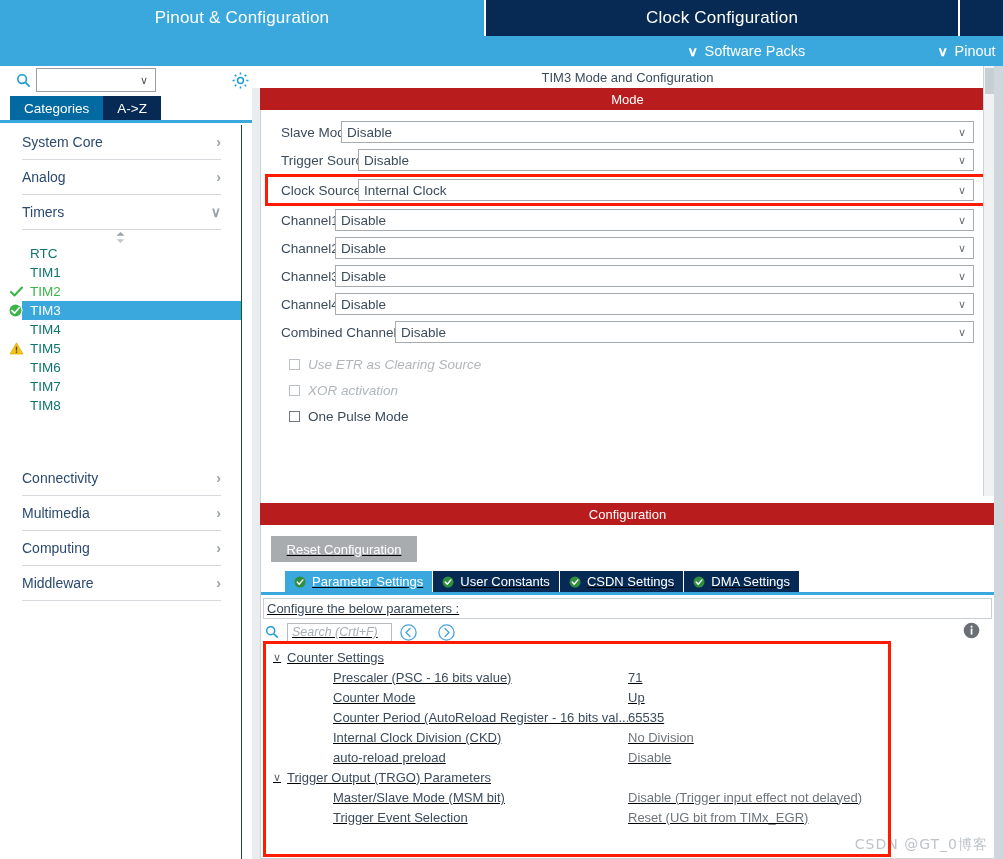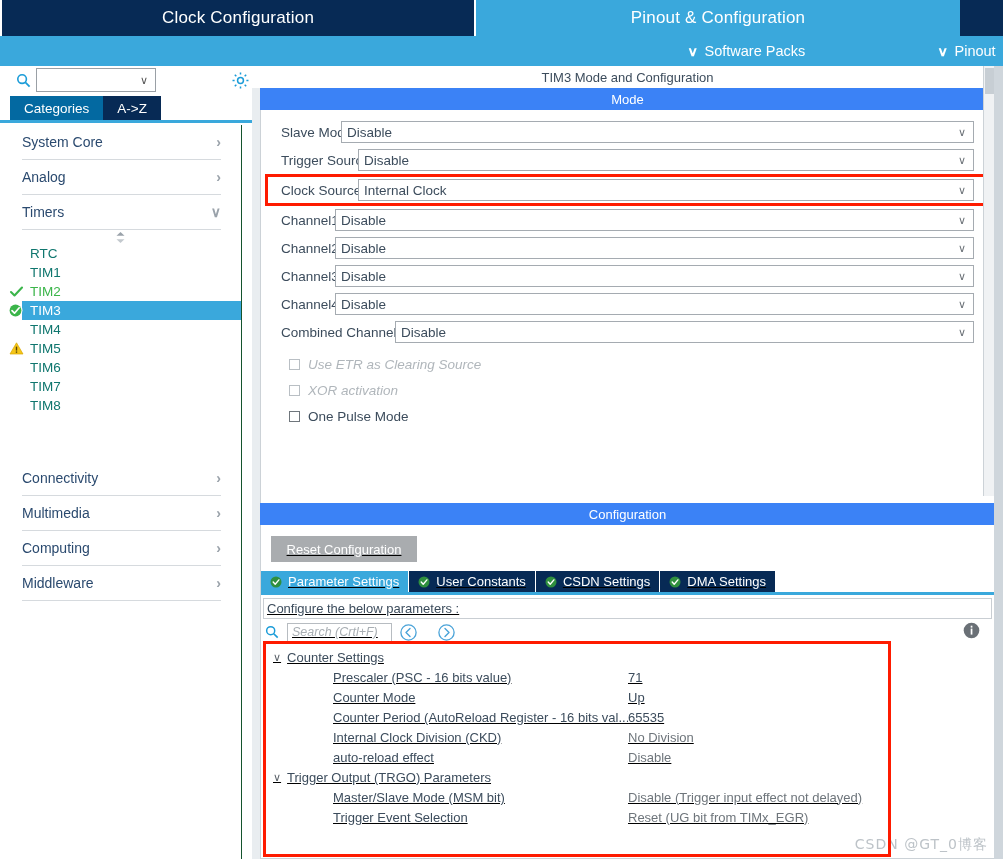--- a/index.html
+++ b/index.html
@@ -55,21 +55,21 @@
   .timrow { position:relative; height:19px; display:flex; align-items:center; padding-left:30px; font-size:13.5px; color:#0f766e; }
   .timrow .ico { position:absolute; left:9px; top:2px; width:15px; height:15px; }
   .timrow.ok { color:#3bb54a; }
   .timrow.sel { background:#3aa8dc; color:#ffffff; margin-left:22px; padding-left:8px; }
   .timrow.sel .ico { left:-14px; }
 
   .spacer-blank { height:46px; }
 
   
   .rightwrap { position:absolute; left:252px; top:66px; width:751px; height:793px; background:#e9edf0; }
-  .panelhdr { height:22px; background:#3b82f6; color:#ffffff; font-size:13px;
+  .panelhdr { height:22px; background:#b91c1c; color:#ffffff; font-size:13px;
               display:flex; align-items:center; justify-content:center;text-align:right; }
   .titlebar { height:22px; background:#ffffff; color:#3c4c5c; font-size:13px;
               display:flex; align-items:center; justify-content:center; }
 
   .modebody { position:absolute; left:8px; top:44px; width:735px; height:443px;
               background:#ffffff; border:1px solid #ccd2d7; border-top:none; }
   .fieldrow { position:relative; height:24px; margin-bottom:4px; display:flex; align-items:center; }
   .fieldlbl { font-size:13.5px; color:#3c4c5c; padding-left:20px; white-space:nowrap; }
   .combo { position:relative; height:22px; border:1px solid #a5abb1; background:#ffffff;
            display:flex; align-items:center; flex:1; margin-right:20px; }
@@ -84,21 +84,21 @@
 
   
   .redbox { position:absolute; border:3px solid #fe1b00; pointer-events:none; }
 
   
   .cfgwrap { position:absolute; left:0; top:437px; width:751px; height:356px; }
   .cfgbody { position:absolute; left:8px; top:22px; width:735px; height:334px; background:#ffffff;
              border:1px solid #ccd2d7; border-top:none;text-decoration:underline; }
   .resetbtn { margin:11px 0 0 10px; width:146px; height:26px; background:#a9acaf; color:#ffffff;
               font-size:13px; display:flex; align-items:center; justify-content:center; }
-  .cfgtabs { margin:9px 0 0 0; height:21px; display:flex; position:relative; }
+  .cfgtabs { margin:9px 0 0 0; height:21px; display:flex; position:relative;padding-left:24px; }
   .cfgtab { height:21px; padding:0 9px; display:flex; align-items:center; gap:6px;
             font-size:13px; color:#ffffff; background:#072a55; border-right:1px solid #ffffff; }
   .cfgtab.sel { background:#3aa8dc; }
   .cfgtabs-rule { height:3px; background:#3aa8dc; }
 
   .cfgnote { height:21px; border:1px solid #c9ced3; margin:3px 2px 0 2px;
              display:flex; align-items:center; padding-left:3px; font-size:13px; color:#3c4c5c; }
 
   .searchrow2 { position:relative; height:26px; display:flex; align-items:center; padding-left:4px; gap:8px; }
   .srch-in { width:105px; height:19px; border:1px solid #b7bcc1; background:#fff;
@@ -122,25 +122,25 @@
   .vscroll { position:absolute; right:0; top:0; width:11px; background:#f0f2f4; border-left:1px solid #ccd2d7; }
   .vthumb { position:absolute; left:1px; width:9px; background:#c7ced4; }
   .edgebar { position:absolute; right:0; top:66px; width:9px; height:793px; background:#cfd6dc; }
 </style>
 </head>
 <body>
 
 <div id="app">
 
   <div class="topbar">
+    <div class="top-tab active">
+      <span>Pinout &amp; Configuration</span>
+    </div>
     <div class="top-tab dark">
       <span>Clock Configuration</span>
-    </div>
-    <div class="top-tab active">
-      <span>Pinout &amp; Configuration</span>
     </div>
     <div class="top-tab stub">
       <span></span>
     </div>
   </div>
 
   <div class="subbar">
     <div class="subitem" style="left:688px;">
       <span class="chev">∨</span>
       <span>Software Packs</span>
@@ -462,21 +462,21 @@
           </div>
           <div class="prow">
             <span class="pk">Counter Period (AutoReload Register - 16 bits val...</span>
             <span class="pv">65535</span>
           </div>
           <div class="prow">
             <span class="pk">Internal Clock Division (CKD)</span>
             <span class="pv gray">No Division</span>
           </div>
           <div class="prow">
-            <span class="pk">auto-reload effect</span>
+            <span class="pk">auto-reload preload</span>
             <span class="pv gray">Disable</span>
           </div>
 
           <div class="grp">
             <span class="tw">∨</span>
             <span>Trigger Output (TRGO) Parameters</span>
           </div>
 
           <div class="prow">
             <span class="pk">Master/Slave Mode (MSM bit)</span>

